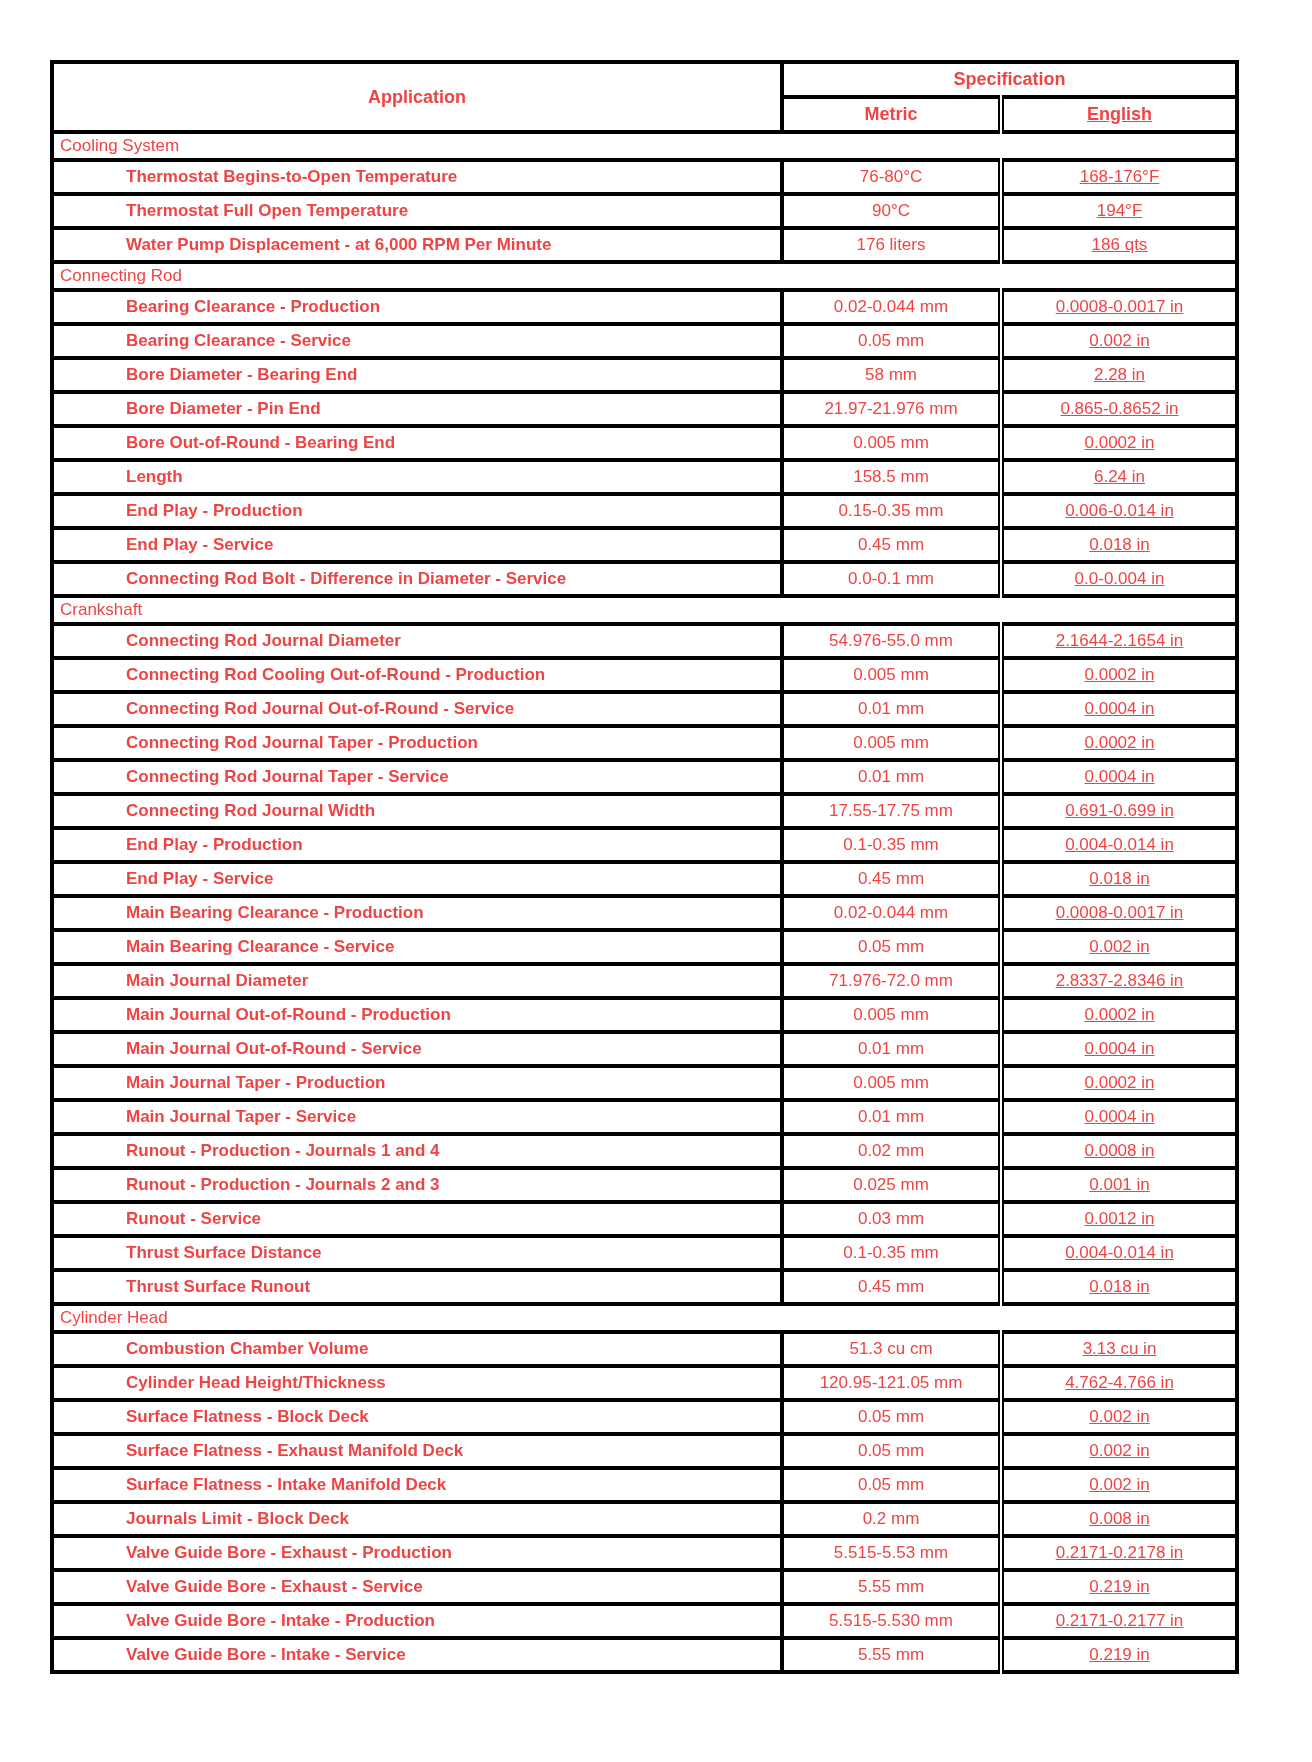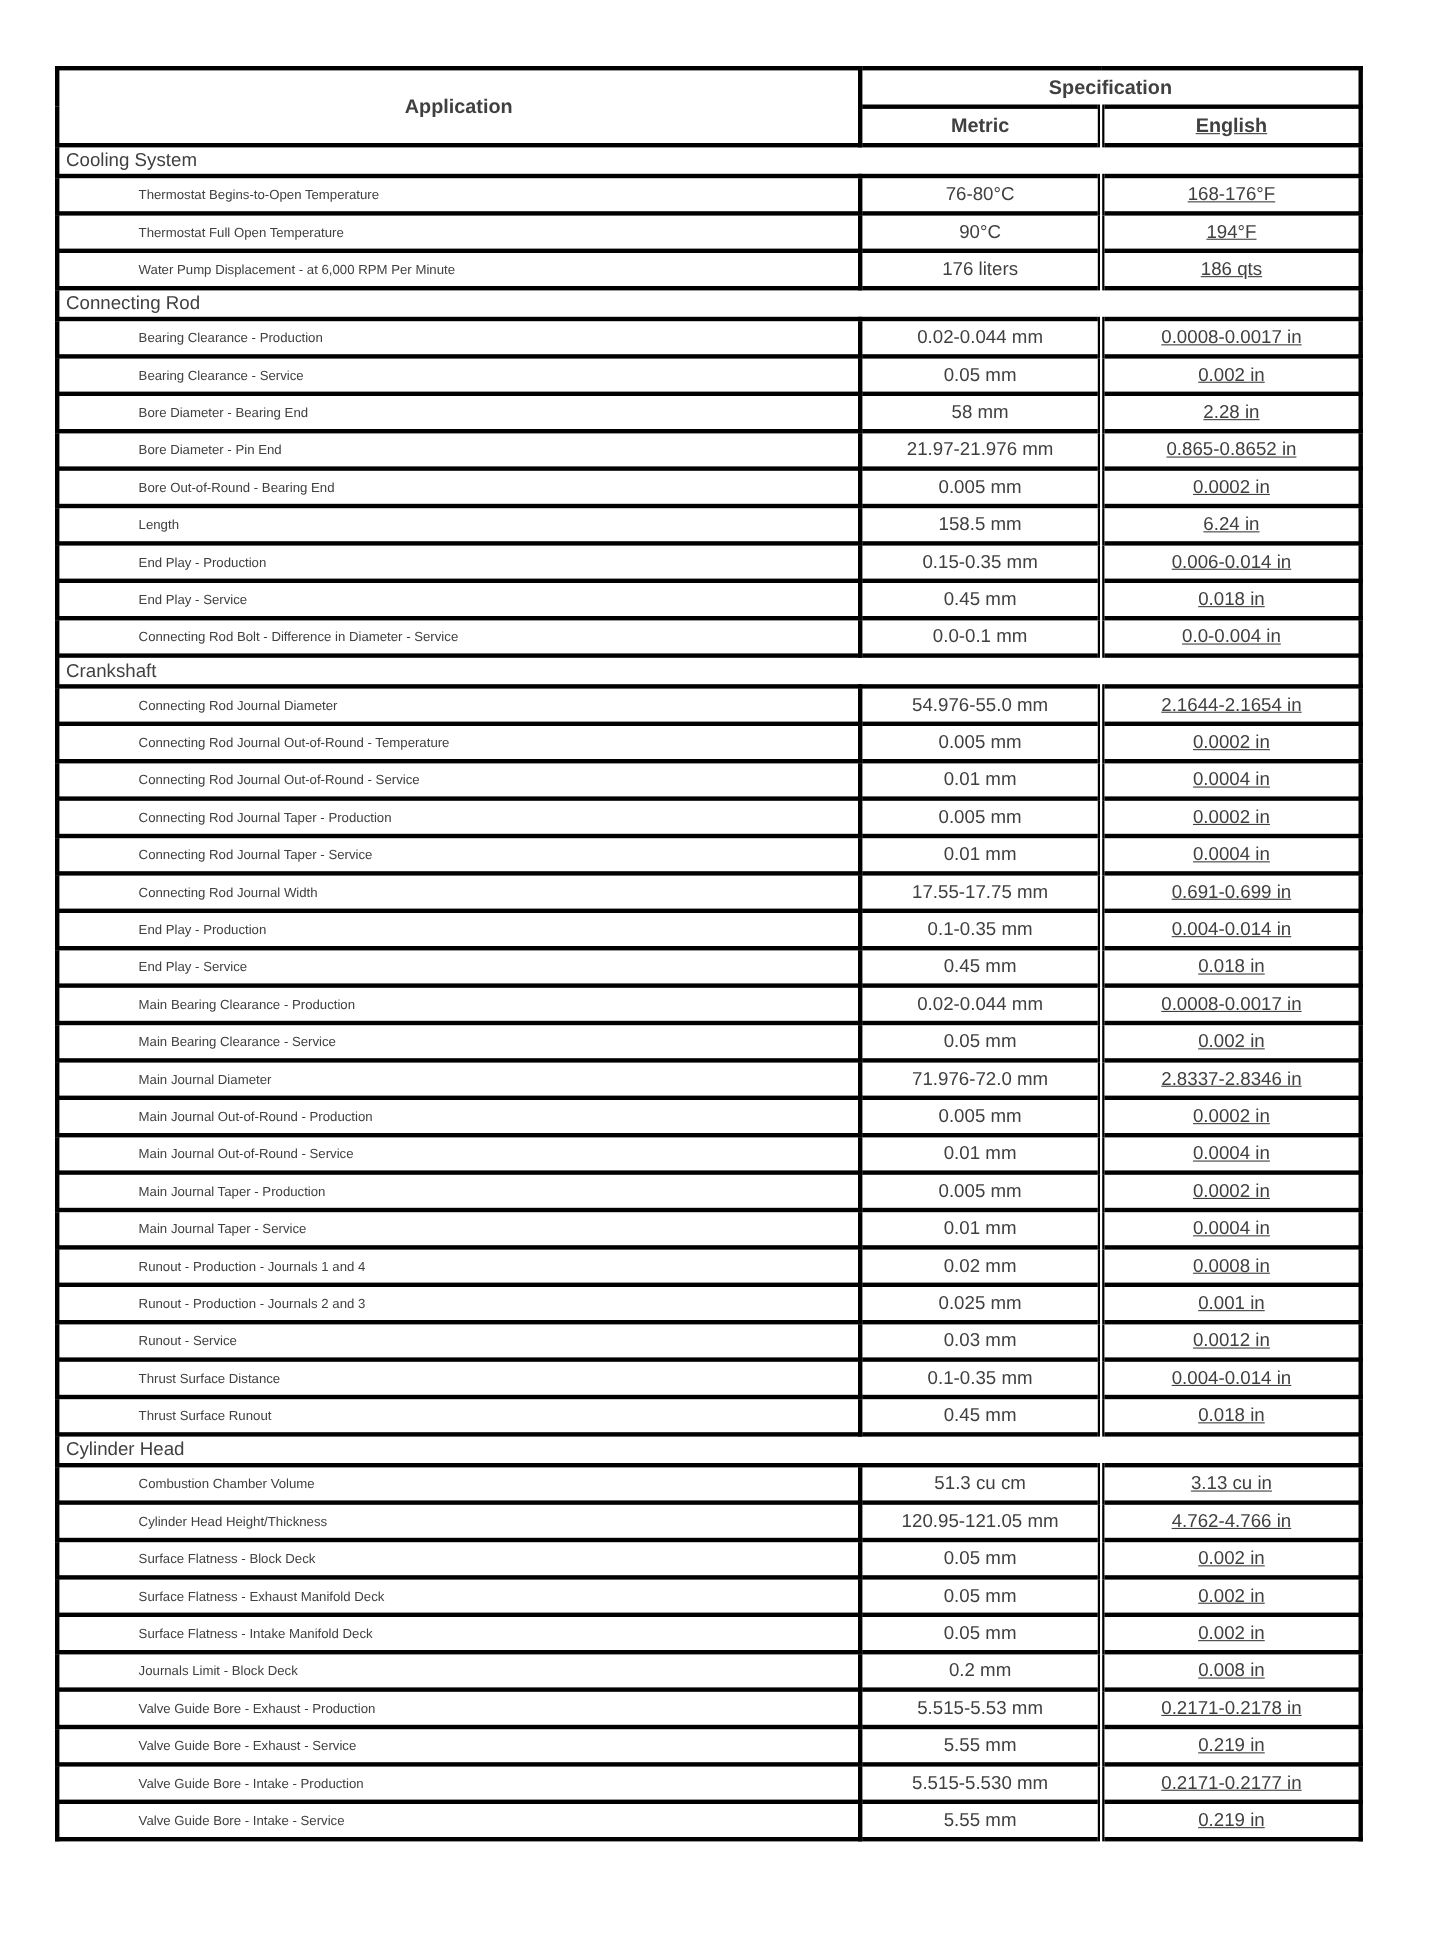--- a/index.html
+++ b/index.html
@@ -5,21 +5,21 @@
   html, body {
     margin: 0;
     padding: 0;
     background: #ffffff;
   }
   .page {
     position: relative;
     width: 1252px;
     height: 1762px;
     background: #ffffff;
-    color: #404040;
+    color: #ef4444;
     font-family: "Liberation Sans", sans-serif;
   }
   table.spec {
     position: absolute;
     left: 50px;
     top: 60px;
     width: 1185px;
     border-collapse: collapse;
     table-layout: fixed;
   }
@@ -42,23 +42,24 @@
   }
   tr.section { height: 28px; margin-top: 12px; }
   tr.section td {
     font-size: 17px;
     font-weight: normal;
     text-align: left;
     padding: 0 0 0 6px;
   }
   tr.data { height: 34px; }
   td.app {
-    font-size: 12px;
+    font-size: 17px;
     text-align: left;
     padding: 0 0 0 72px;
+    font-weight: bold;
   }
   td.val {
     font-size: 17px;
     text-align: center;
     padding: 0;
   }
   
   .english { border-left: 6px double #000000 !important; text-decoration: underline; }
 </style>
 </head>
@@ -150,21 +151,21 @@
         </tr>
         <tr class="section">
           <td colspan="3">Crankshaft</td>
         </tr>
         <tr class="data">
           <td class="app">Connecting Rod Journal Diameter</td>
           <td class="val metric">54.976-55.0 mm</td>
           <td class="val english">2.1644-2.1654 in</td>
         </tr>
         <tr class="data">
-          <td class="app">Connecting Rod Journal Out-of-Round - Temperature</td>
+          <td class="app">Connecting Rod Cooling Out-of-Round - Production</td>
           <td class="val metric">0.005 mm</td>
           <td class="val english">0.0002 in</td>
         </tr>
         <tr class="data">
           <td class="app">Connecting Rod Journal Out-of-Round - Service</td>
           <td class="val metric">0.01 mm</td>
           <td class="val english">0.0004 in</td>
         </tr>
         <tr class="data">
           <td class="app">Connecting Rod Journal Taper - Production</td>

